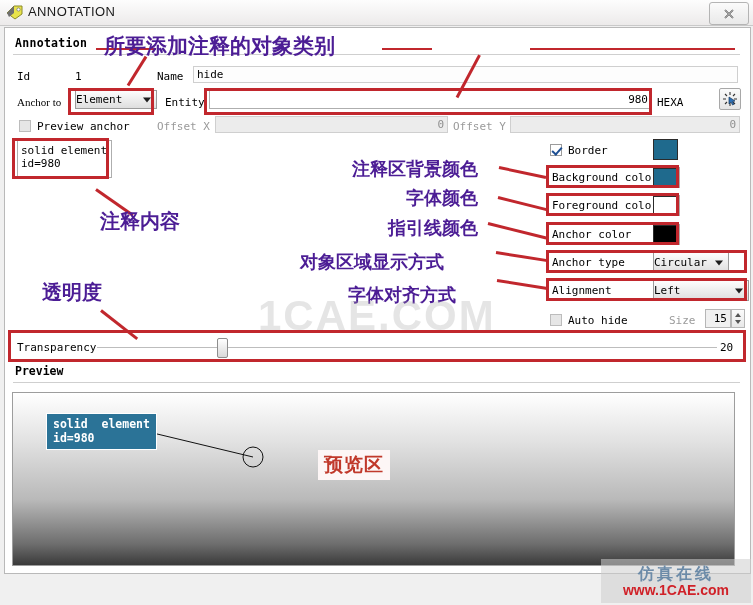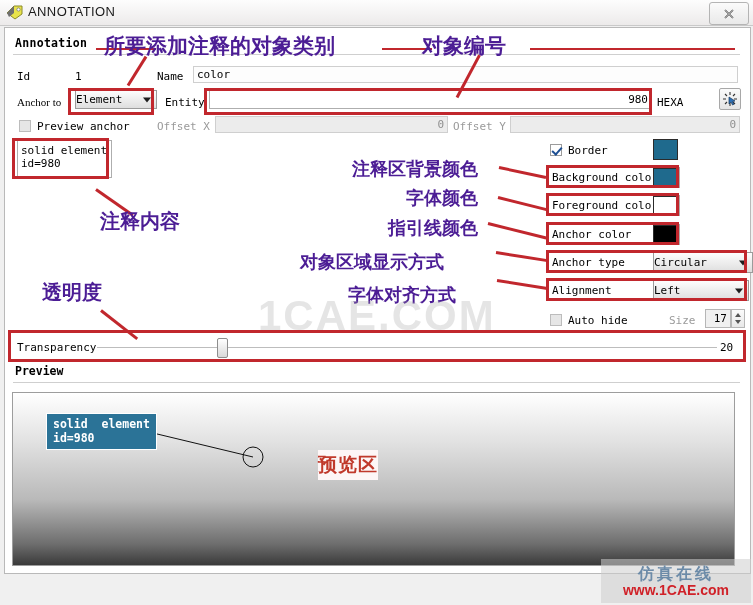--- a/index.html
+++ b/index.html
@@ -119,21 +119,21 @@
     color:#ffffff;font-weight:bold;font-size:11.5px;
     padding:3px 6px 4px 6px;line-height:14px;
     font-family:"DejaVu Sans Mono","Liberation Mono",monospace;
     white-space:pre;
   }
   .leader{position:absolute;left:0;top:0;width:721px;height:172px;}
   .cn-preview{
     position:absolute;left:318px;top:450px;
     background:#fdf6f6;color:#c0392b;
     font-family:"DejaVu Sans","Liberation Sans",sans-serif;
-    font-size:19px;font-weight:bold;padding:2px 0;letter-spacing:1px;
+    font-size:19px;font-weight:bold;padding:2px 6px;letter-spacing:1px;
   }
 
   
   .redbox{position:absolute;border:3px solid #c1272d;box-sizing:border-box;}
   .cn{
     position:absolute;color:#4c1d95;
     font-family:"DejaVu Sans","Liberation Sans",sans-serif;
     font-weight:bold;white-space:nowrap;
   }
   .redline{position:absolute;background:#c1272d;transform-origin:0 50%;height:3px;}
@@ -175,21 +175,21 @@
 
   <div class="panel">
 
     <div class="group-title">Annotation</div>
     <div class="group-rule"></div>
 
     <div class="lbl" style="left:12px;top:42px;">Id</div>
     <div class="lbl" style="left:70px;top:42px;">1</div>
     <div class="lbl" style="left:152px;top:42px;">Name</div>
     <div class="field flat" style="left:188px;top:38px;width:545px;height:17px;">
-      <span>color</span>
+      <span>hide</span>
     </div>
 
     <div class="lbl" style="left:12px;top:68px;font-family:Liberation Serif, serif;">Anchor to</div>
     <div class="combo" style="left:70px;top:62px;width:82px;height:19px;">
       <span>Element</span>
       <span class="arrow"></span>
     </div>
     <div class="lbl" style="left:160px;top:68px;">Entity</div>
     <div class="field right" style="left:204px;top:62px;width:443px;height:19px;">
       <span>980</span>
@@ -236,38 +236,38 @@
     <div class="swatch" style="left:648px;top:168px;width:25px;height:19px;background:#ffffff;"></div>
 
     <div class="field" style="left:543px;top:196px;width:132px;height:21px;">
       <span>Anchor color</span>
     </div>
     <div class="swatch" style="left:648px;top:197px;width:25px;height:19px;background:#000000;"></div>
 
     <div class="field" style="left:543px;top:224px;width:132px;height:21px;">
       <span>Anchor type</span>
     </div>
-    <div class="combo" style="left:648px;top:224px;width:100px;height:21px;">
+    <div class="combo" style="left:648px;top:224px;width:76px;height:21px;">
       <span>Circular</span>
       <span class="arrow"></span>
     </div>
 
     <div class="field" style="left:543px;top:252px;width:132px;height:21px;">
       <span>Alignment</span>
     </div>
     <div class="combo" style="left:648px;top:252px;width:96px;height:21px;">
       <span>Left</span>
       <span class="arrow"></span>
     </div>
 
     <div class="chk off" style="left:545px;top:286px;"></div>
     <div class="lbl" style="left:563px;top:286px;">Auto hide</div>
     <div class="lbl dim" style="left:664px;top:286px;">Size</div>
     <div class="field right" style="left:700px;top:281px;width:26px;height:19px;background:#f0f0f0;border-color:#b6b6b6;">
-      <span>17</span>
+      <span>15</span>
     </div>
     <div class="spin" style="left:726px;top:281px;width:14px;height:19px;">
       <span class="up"></span>
       <span class="dn"></span>
     </div>
 
     <div class="lbl" style="left:12px;top:313px;">Transparency</div>
     <div class="slider-track" style="left:92px;top:319px;width:620px;"></div>
     <div class="slider-thumb" style="left:212px;top:310px;"></div>
     <div class="lbl" style="left:715px;top:313px;">20</div>
@@ -305,21 +305,20 @@
   <div class="redline" style="left:96px;top:188px;width:45px;transform:rotate(35deg);"></div>
   <div class="redline" style="left:101px;top:309px;width:46px;transform:rotate(38deg);"></div>
 
   <div class="redline" style="left:499px;top:166px;width:48px;transform:rotate(12deg);"></div>
   <div class="redline" style="left:498px;top:196px;width:50px;transform:rotate(14deg);"></div>
   <div class="redline" style="left:488px;top:222px;width:60px;transform:rotate(14deg);"></div>
   <div class="redline" style="left:496px;top:251px;width:52px;transform:rotate(9deg);"></div>
   <div class="redline" style="left:497px;top:279px;width:51px;transform:rotate(9deg);"></div>
 
   <div class="cn" style="left:104px;top:32px;font-size:21px;">所要添加注释的对象类别</div>
-  <div class="cn" style="left:422px;top:32px;font-size:21px;">对象编号</div>
   <div class="cn" style="left:100px;top:208px;font-size:20px;">注释内容</div>
   <div class="cn" style="left:42px;top:279px;font-size:20px;">透明度</div>
   <div class="cn" style="left:352px;top:157px;font-size:18px;">注释区背景颜色</div>
   <div class="cn" style="left:406px;top:186px;font-size:18px;">字体颜色</div>
   <div class="cn" style="left:388px;top:216px;font-size:18px;">指引线颜色</div>
   <div class="cn" style="left:300px;top:250px;font-size:18px;">对象区域显示方式</div>
   <div class="cn" style="left:348px;top:283px;font-size:18px;">字体对齐方式</div>
 
   <div class="wm-big">1CAE.COM</div>
   <div class="wm-corner">

